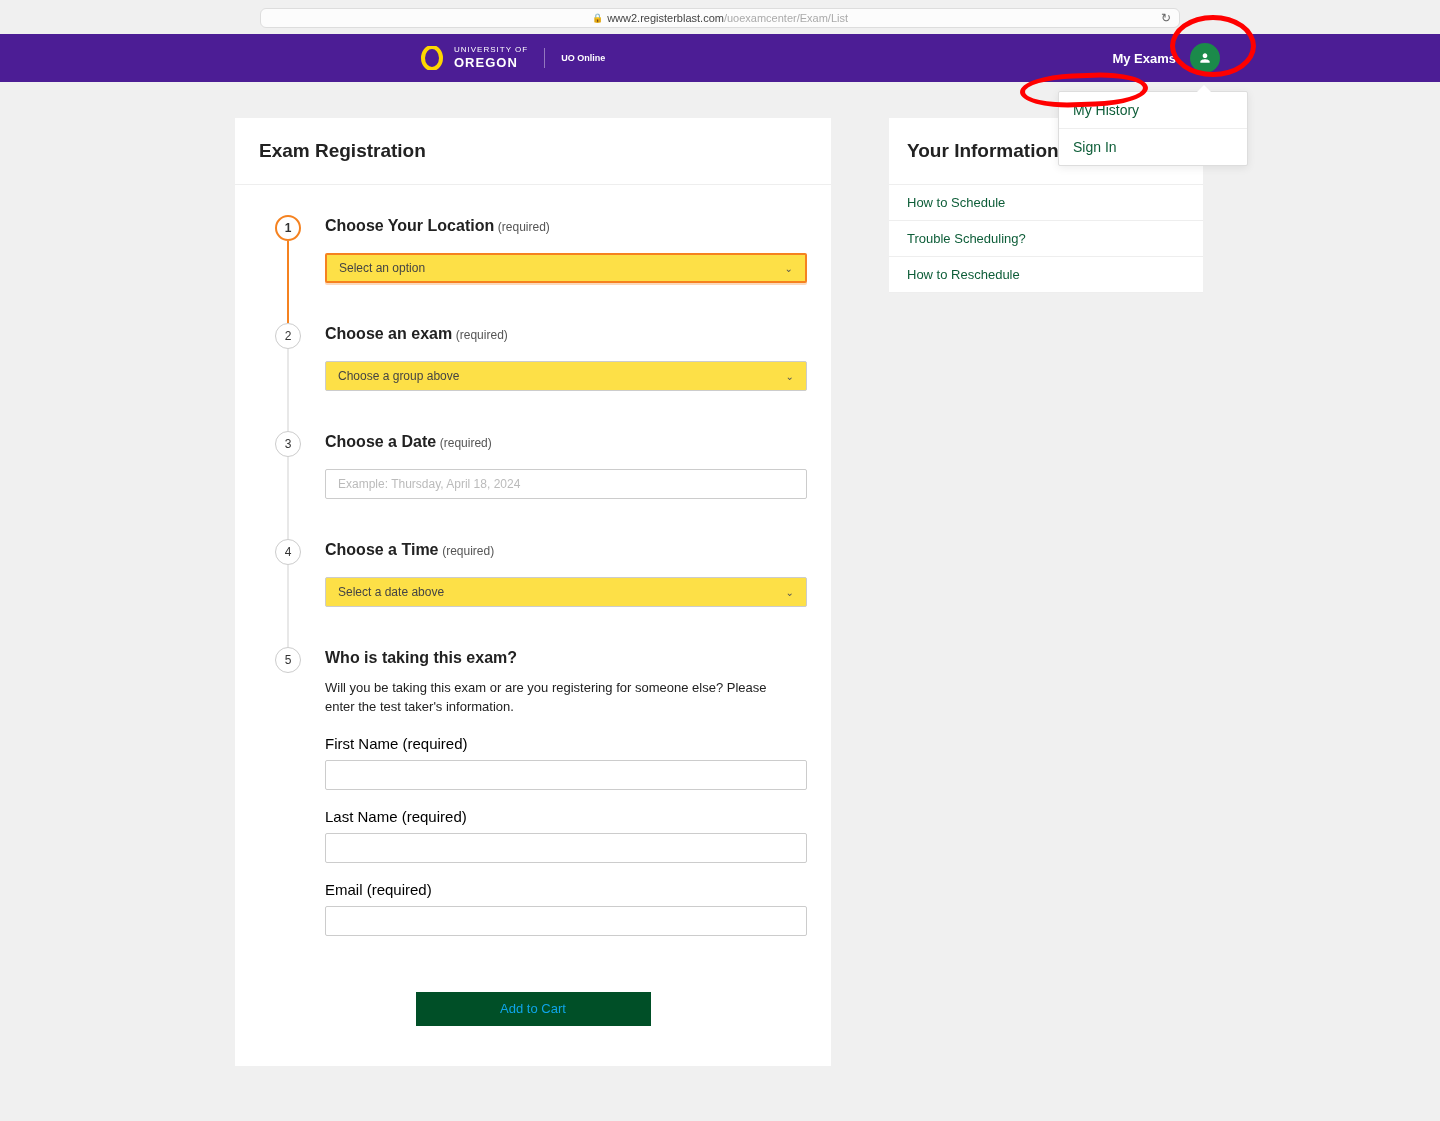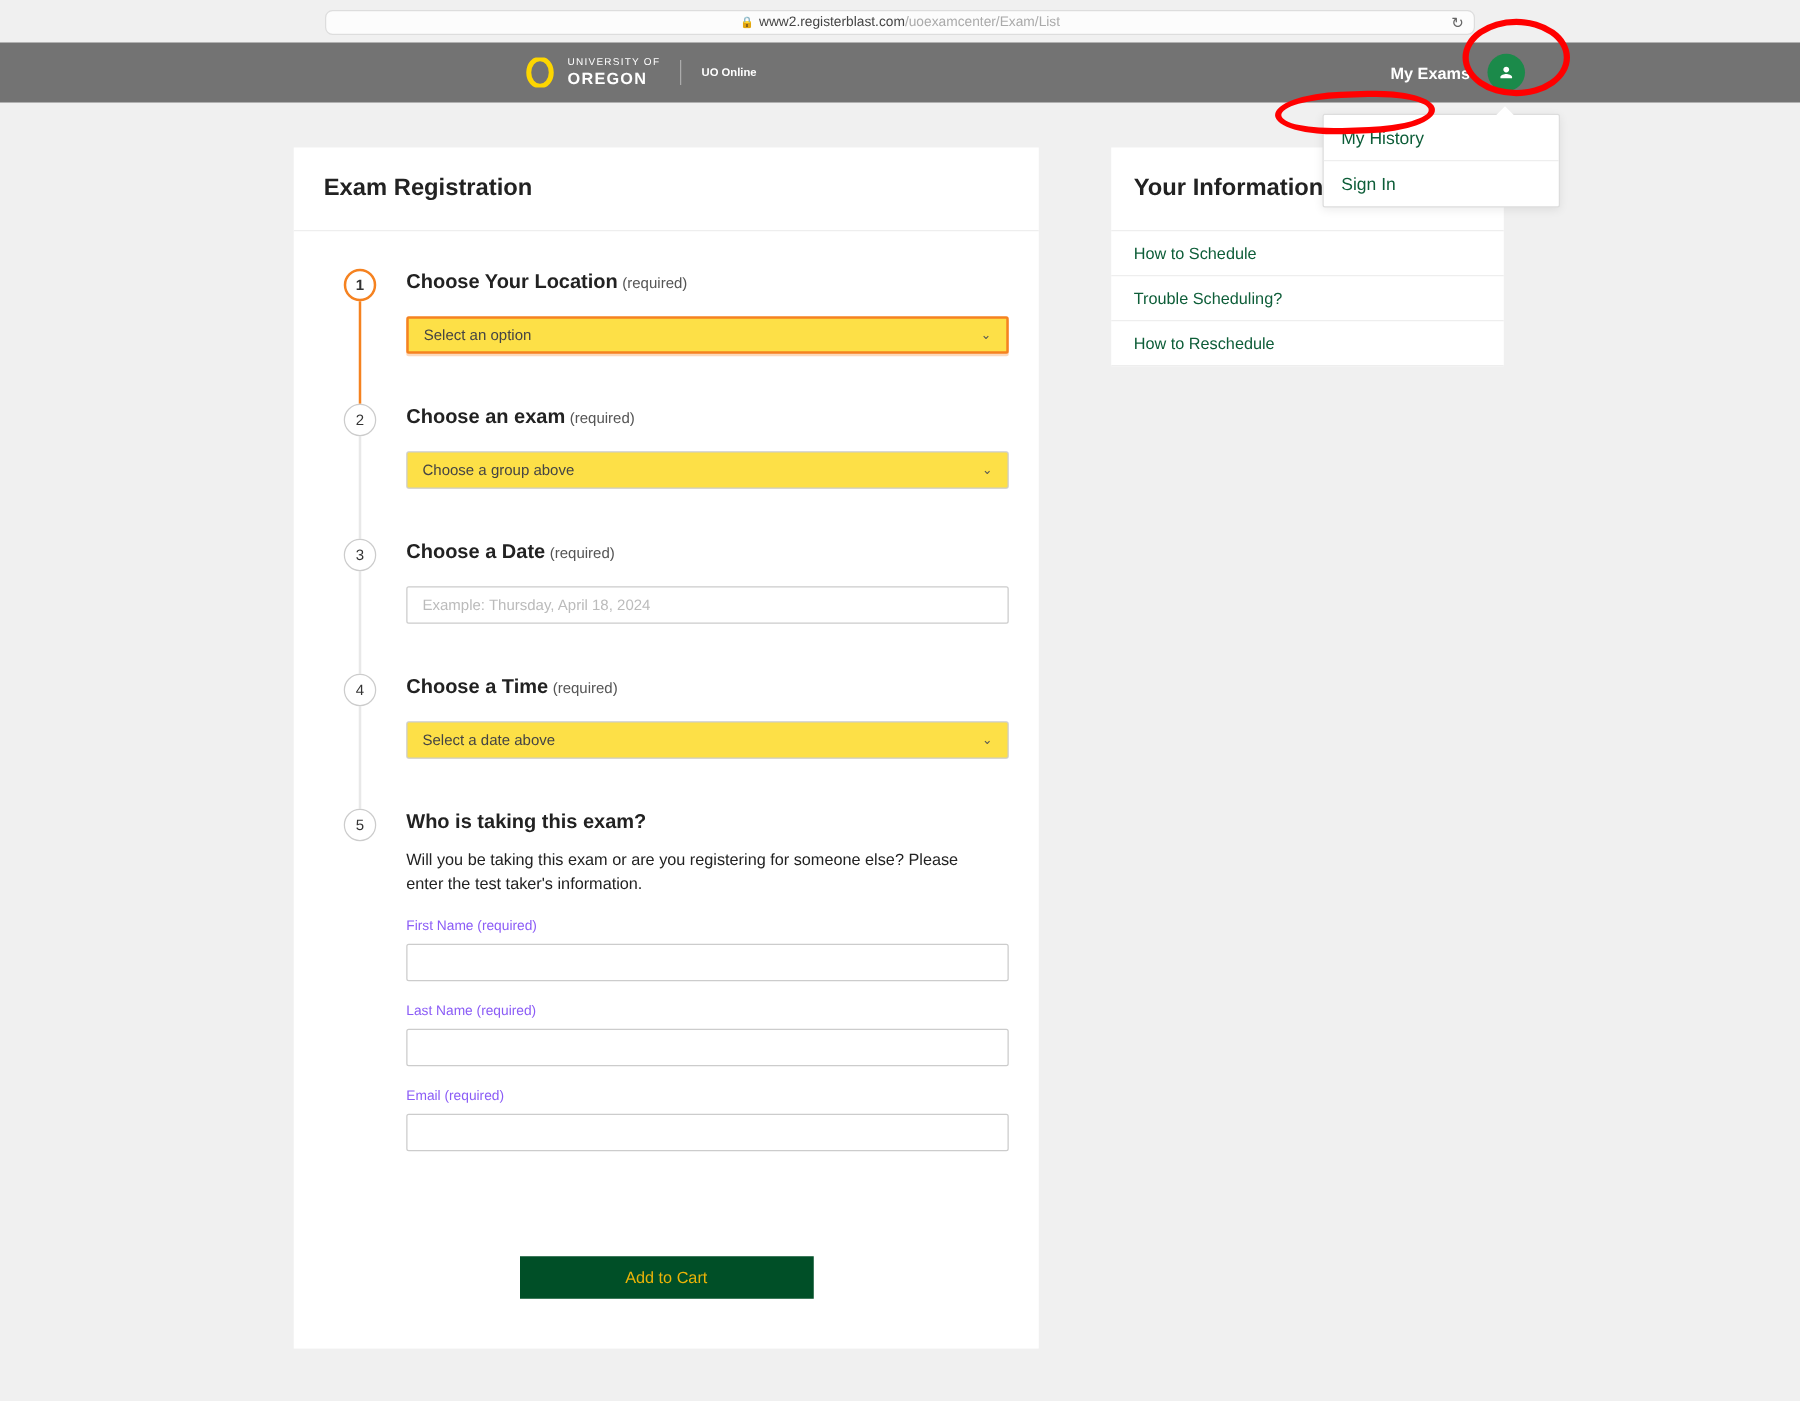--- a/index.html
+++ b/index.html
@@ -7,21 +7,21 @@
 
   
   .url-bar-wrap { padding: 8px 260px 6px; background: #f0f0f0; }
   .url-bar { height: 20px; background: #fcfcfc; border: 1px solid #ddd; border-radius: 6px; display: flex; align-items: center; justify-content: center; position: relative; font-size: 11px; color: #666; }
   .url-bar .lock { font-size: 9px; margin-right: 4px; color: #666; }
   .url-bar .domain { color: #444; }
   .url-bar .path { color: #aaa; }
   .url-bar .reload { position: absolute; right: 8px; color: #666; font-size: 12px; }
 
   
-  .site-header { background: #737373; height: 48px; display: flex; align-items: center; padding: 0 24px; }
+  .site-header { background: #4c1d95; height: 48px; display: flex; align-items: center; padding: 0 24px; }
   .header-inner { max-width: 1200px; margin: 0 auto; width: 100%; display: flex; align-items: center; justify-content: space-between; padding-left: 300px; padding-right: 100px;}
   .brand { display: flex; align-items: center; color: #fff; gap: 10px; }
   .brand-o { width: 24px; height: 24px; }
   .brand-text { font-size: 8px; letter-spacing: 1px; line-height: 1.1; }
   .brand-oregon { font-size: 13px; font-weight: 700; letter-spacing: 1px; }
   .brand-sep { width: 1px; height: 20px; background: rgba(255,255,255,0.4); margin: 0 6px;}
   .brand-sub { font-size: 9px; font-weight: 700; }
   .header-right { display: flex; align-items: center; gap: 14px; position: relative; justify-content: flex-end; }
   .my-exams { color: #fff; font-size: 13px; font-weight: 600; }
   .avatar { width: 30px; height: 30px; border-radius: 50%; background: #1b8a4a; display: flex; align-items: center; justify-content: center; }
@@ -56,24 +56,24 @@
 
   .sel { width: 100%; height: 30px; background: #fde047; border: 1px solid #ccc; border-radius: 2px; display: flex; align-items: center; justify-content: space-between; padding: 0 12px; font-size: 12px; color: #444; cursor: pointer; }
   .sel.hl { border: 2px solid #f58220; box-shadow: 0 2px 0 rgba(245,130,32,0.3); }
   .sel .chev { font-size: 10px; color: #555; }
 
   .inp { width: 100%; height: 30px; background: #fff; border: 1px solid #ccc; border-radius: 2px; padding: 0 12px; font-size: 12px; color: #444; }
   .inp::placeholder { color: #bbb; }
 
   .who-desc { font-size: 13px; line-height: 1.45; color: #222; margin-top: 12px; padding-right: 10px;}
   .field { margin-top: 18px; }
-  .field-label { font-size: 11px; color: #8b5cf6; margin-bottom: 8px; display:block; }
+  .field-label { font-size: 15px; color: #000000; margin-bottom: 8px; display:block; }
   .field input { width: 100%; height: 30px; border: 1px solid #ccc; border-radius: 2px; padding: 0 10px; font-size: 13px; }
 
-  .add-cart { display: block; width: 235px; height: 34px; background: #004f27; color: #eab308; font-size: 13px; border: none; margin: 44px auto 0; cursor: pointer; }
+  .add-cart { display: block; width: 235px; height: 34px; background: #004f27; color: #0ea5e9; font-size: 13px; border: none; margin: 16px auto 0; cursor: pointer; }
 
   .side-card { width: 314px; }
   .side-title { font-size: 19px; font-weight: 700; padding: 22px 18px; }
   .side-list { border-top: 1px solid #eee; }
   .side-item { padding: 10px 18px; font-size: 13px; color: #0d5d38; border-bottom: 1px solid #eee; cursor: pointer; }
 </style>
 </head>
 <body>
 
 <div class="url-bar-wrap">

